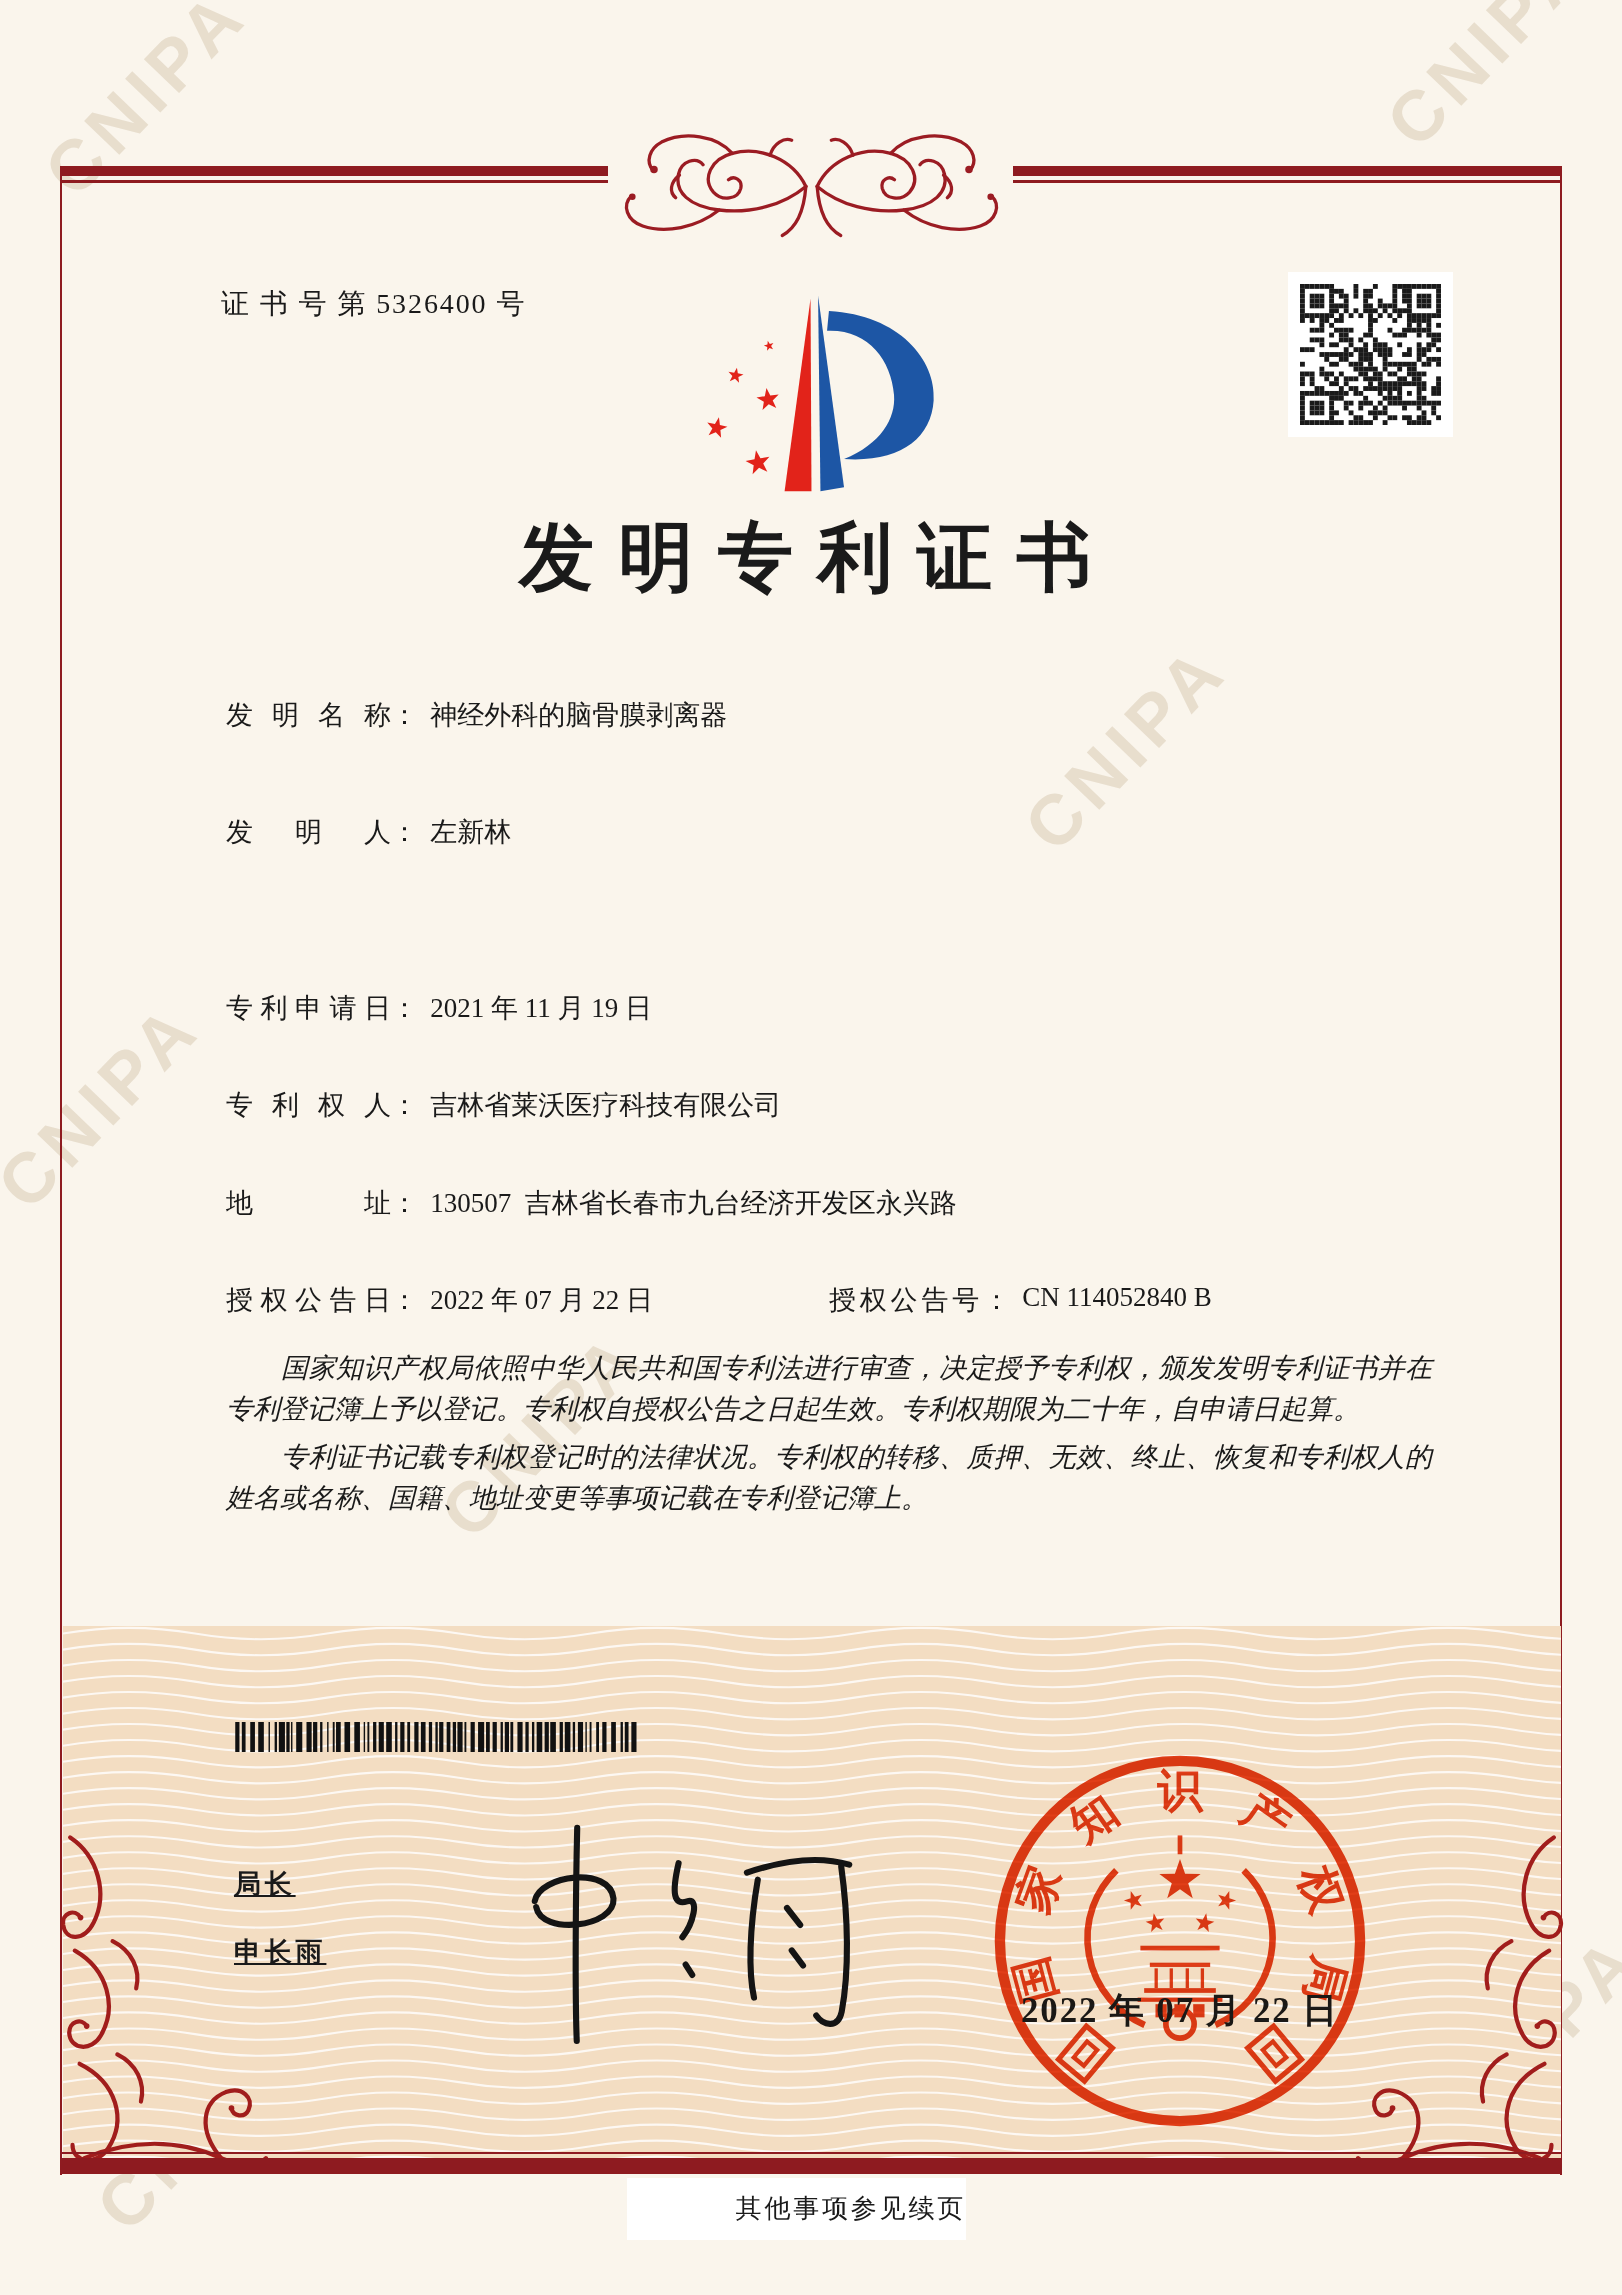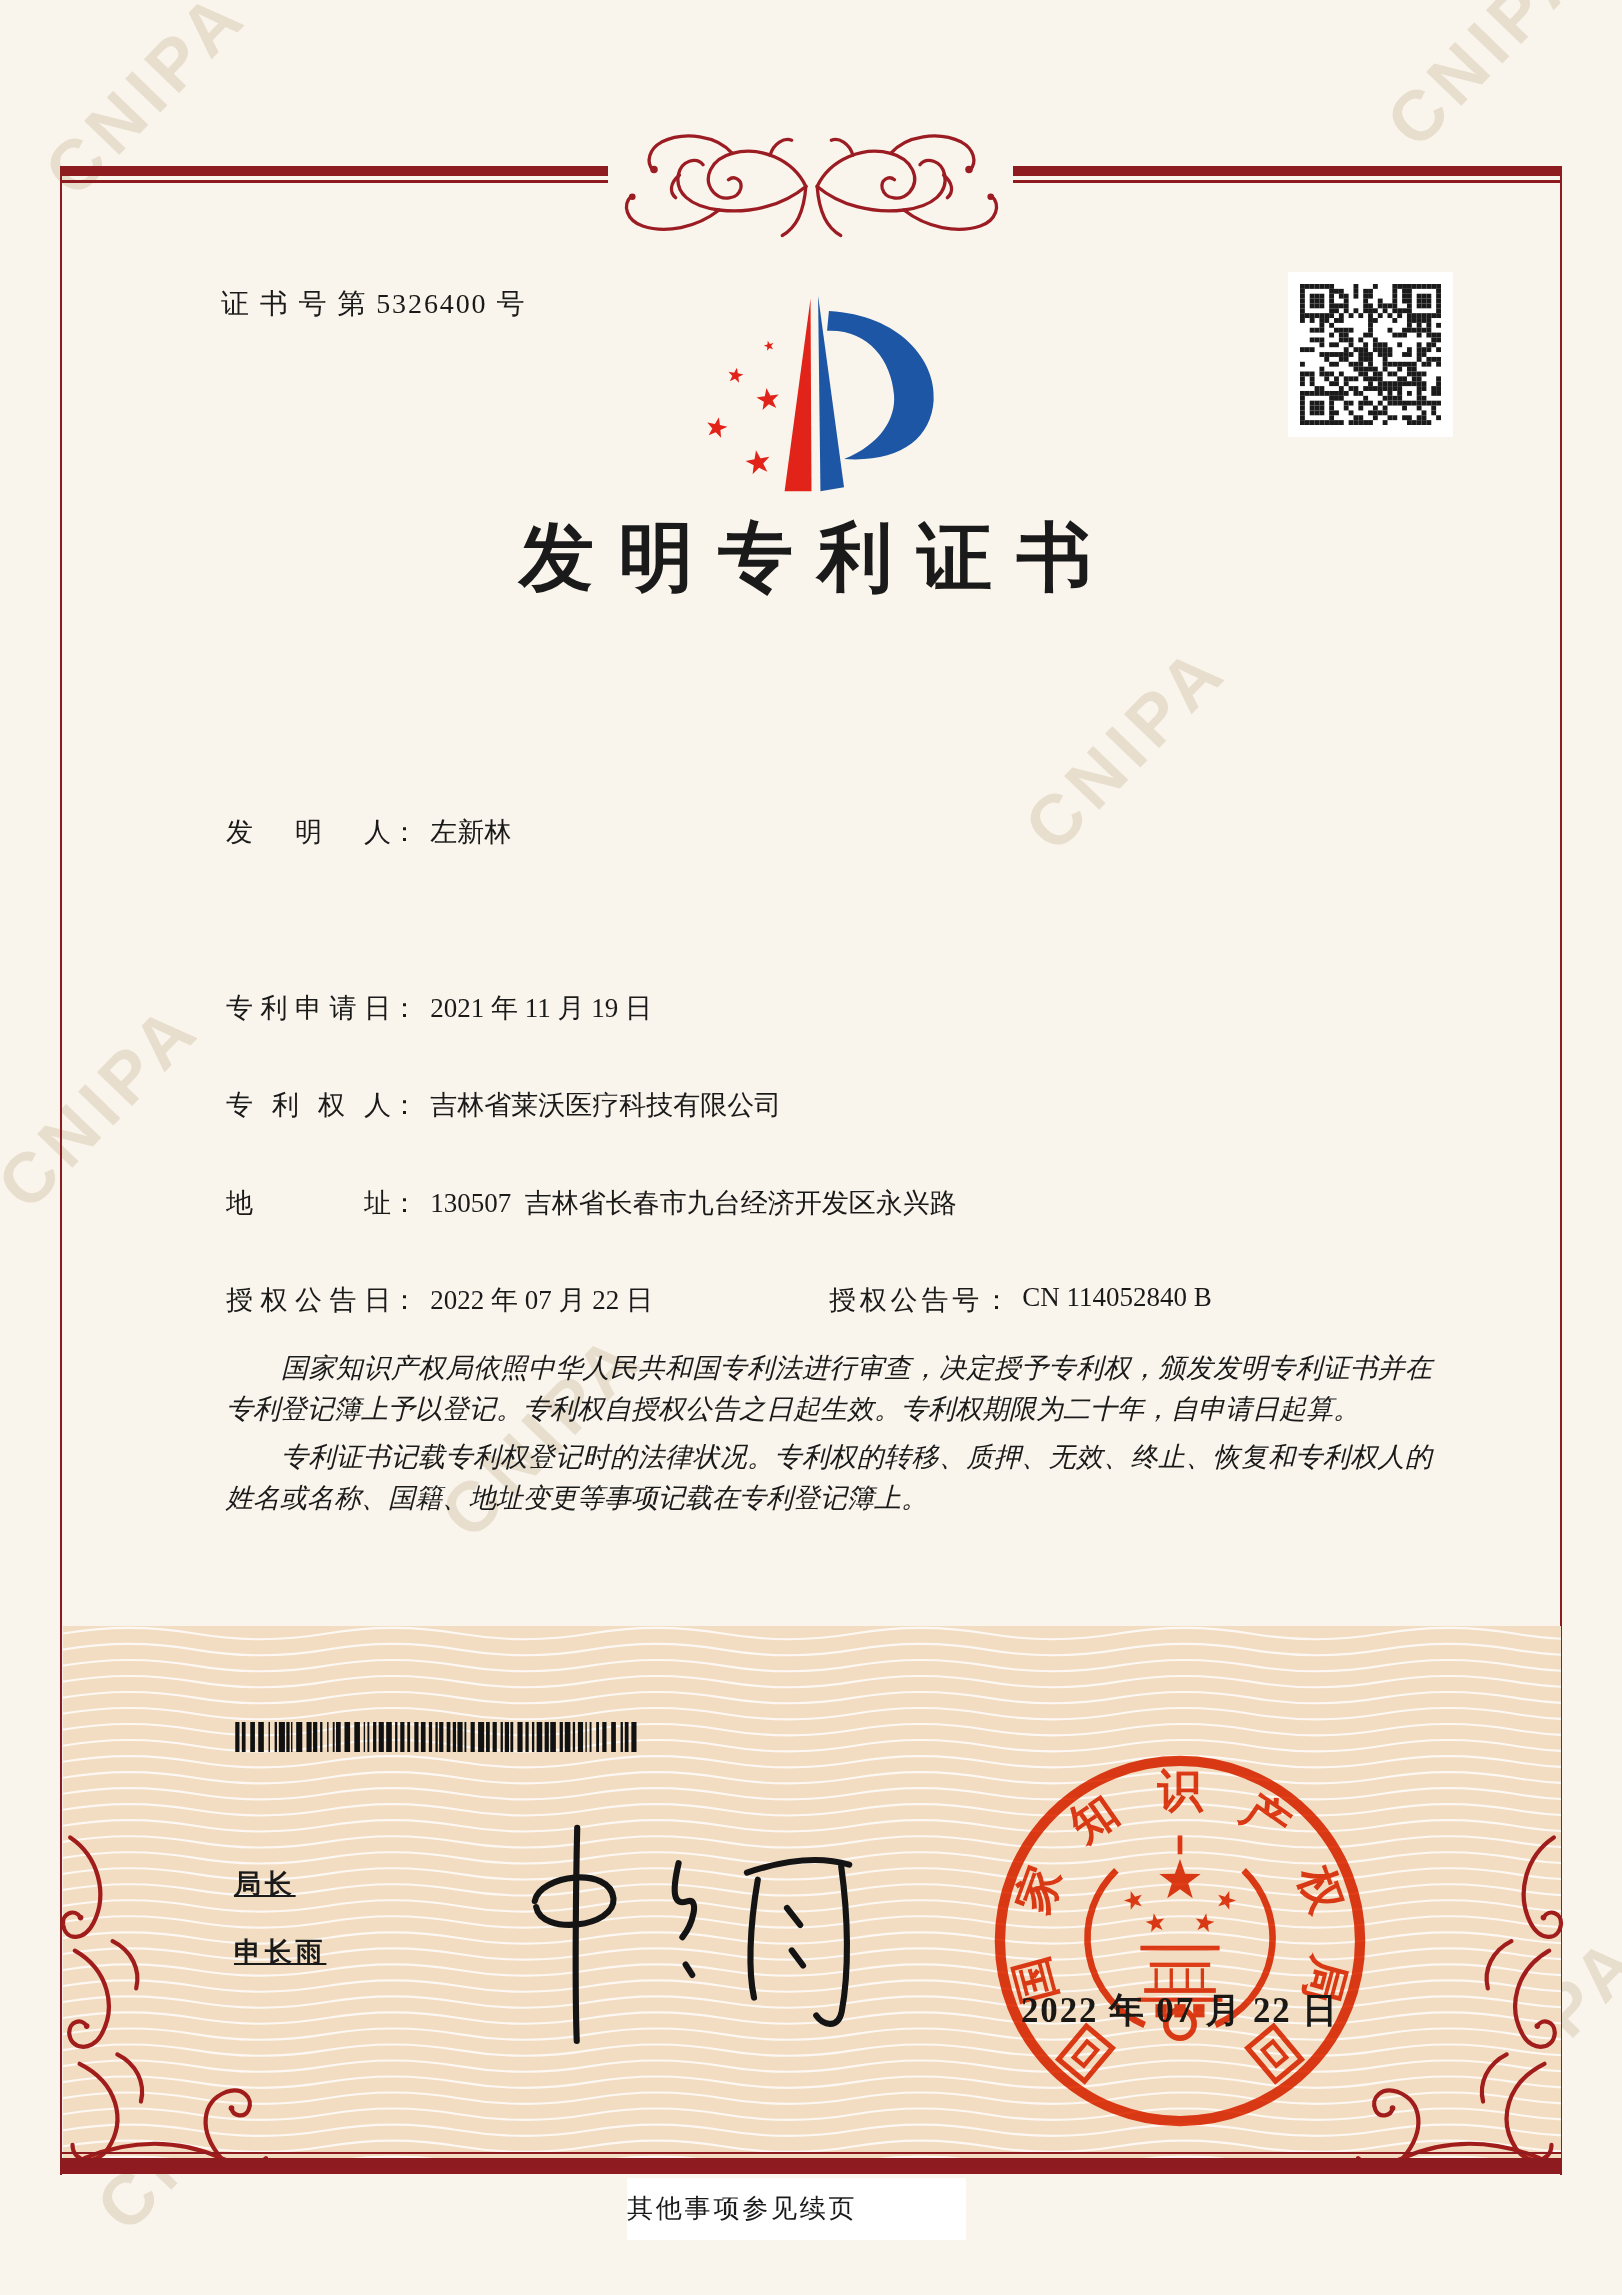--- a/index.html
+++ b/index.html
@@ -51,21 +51,21 @@
   
   .orn path{fill:none;stroke:#9b1c23;stroke-width:7;stroke-linecap:round;}
   .ornf{fill:#9b1c23;}
   .cfl path{fill:none;stroke:#a11d1c;stroke-width:9;stroke-linecap:round;}
   .cflf{fill:#a11d1c;}
   .flourish{position:absolute;top:1828px;}
   .flourish.right{transform:scaleX(-1);}
   
   .pageno{position:absolute;left:0;top:2099px;width:1498px;text-align:center;font-size:23.6px;letter-spacing:2.8px;}
   .footbox{position:absolute;left:627px;top:2178px;width:339px;height:62px;background:#ffffff;}
-  .footnote{position:absolute;left:0;top:0;width:100%;height:62px;line-height:62px;text-align:left;
+  .footnote{position:absolute;left:0;top:0;width:100%;height:62px;line-height:62px;text-align:right;
             font-size:26px;letter-spacing:2.8px;}
   
   .qrwrap{position:absolute;left:1288px;top:272px;width:165px;height:165px;background:#ffffff;}
   .qrwrap svg{position:absolute;left:11.8px;top:11.8px;}
   
   .logo{position:absolute;left:678px;top:259px;}
 </style>
 </head>
 <body>
 
@@ -553,20 +553,23 @@
         <rect x="220" y="280" width="10" height="10" fill="#1a1a1a"></rect>
         <rect x="230" y="280" width="10" height="10" fill="#1a1a1a"></rect>
         <rect x="240" y="280" width="10" height="10" fill="#1a1a1a"></rect>
         <rect x="250" y="280" width="10" height="10" fill="#1a1a1a"></rect>
         <rect x="260" y="280" width="10" height="10" fill="#1a1a1a"></rect>
       </svg>
   </div>
 
   <div class="title">发明专利证书</div>
 
+  <div class="row" style="top:697px;">
+    <span class="lbl">发明名称</span><span class="colon">：</span><span class="val">神经外科的脑骨膜剥离器</span>
+  </div>
   <div class="row" style="top:814px;">
     <span class="lbl">发明人</span><span class="colon">：</span><span class="val">左新林</span>
   </div>
   <div class="row" style="top:990px;">
     <span class="lbl">专利申请日</span><span class="colon">：</span><span class="val">2021 年 11 月 19 日</span>
   </div>
   <div class="row" style="top:1087px;">
     <span class="lbl">专利权人</span><span class="colon">：</span><span class="val">吉林省莱沃医疗科技有限公司</span>
   </div>
   <div class="row" style="top:1185px;">

